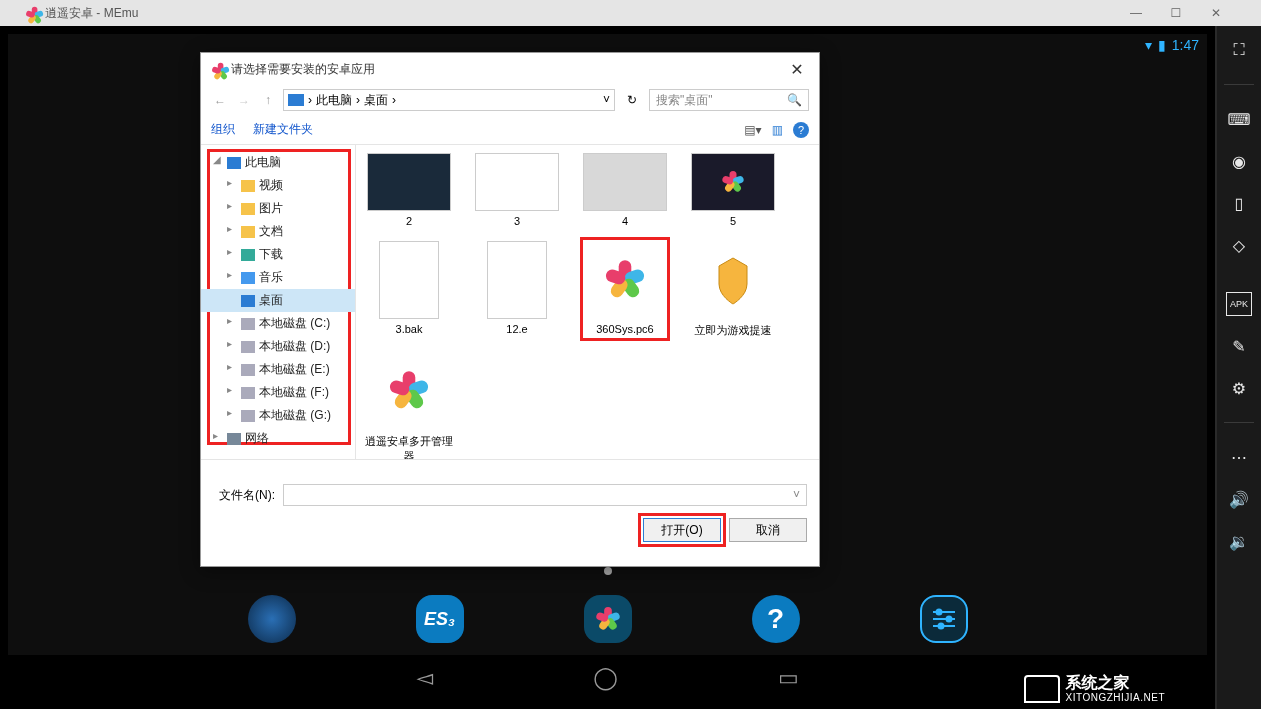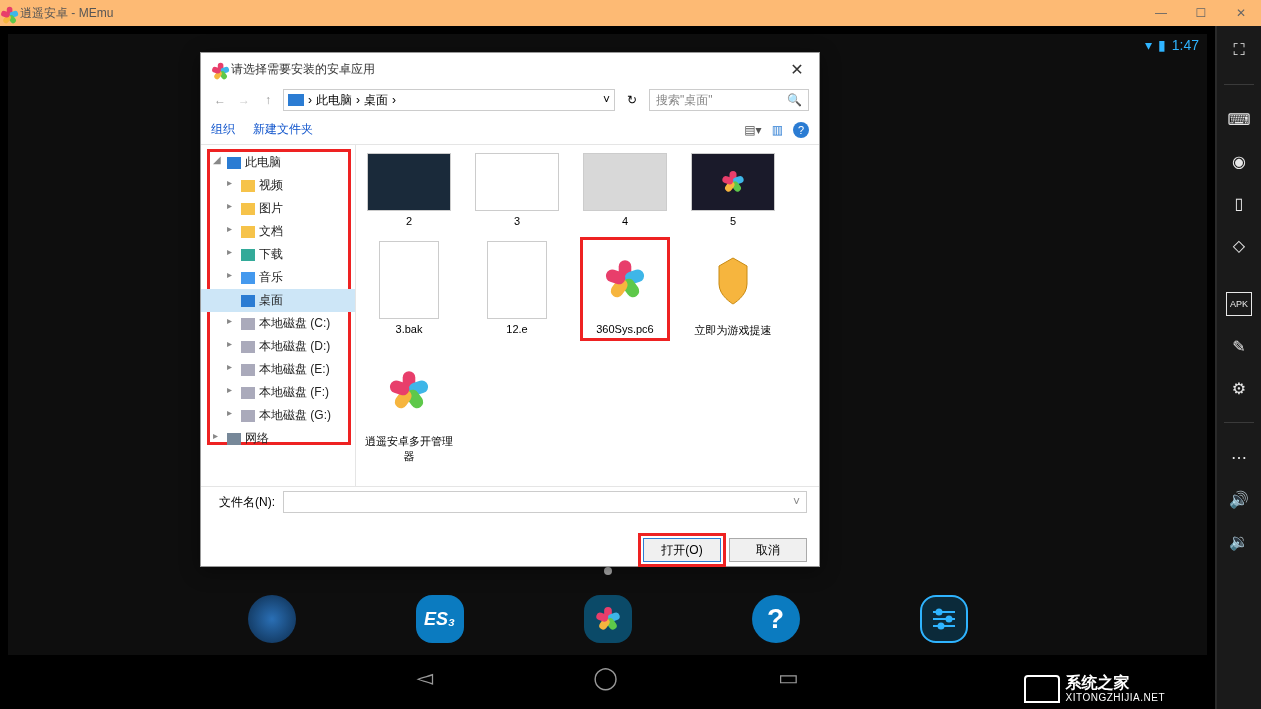--- a/index.html
+++ b/index.html
@@ -1,19 +1,19 @@
 <!DOCTYPE html>
 <html><head>
 <meta charset="utf-8">
 <style>
 * { margin: 0; padding: 0; box-sizing: border-box; font-family: "Microsoft YaHei", "Segoe UI", sans-serif; }
 body { width: 1261px; height: 709px; background: #fff; overflow: hidden; position: relative; }
 
 
-.titlebar { height: 26px; background: #fdba74; display: flex; align-items: center; padding: 0 0; font-size: 12px; color: #555; }
+.titlebar { height: 26px; background: #e5e5e5; display: flex; align-items: center; padding: 0 25px; font-size: 12px; color: #555; }
 .titlebar .logo { width: 14px; height: 14px; margin-right: 6px; }
 .titlebar .spacer { flex: 1; }
 .titlebar .winbtn { width: 40px; height: 26px; display: flex; align-items: center; justify-content: center; color: #666; font-size: 12px; }
 
 
 .emu { position: absolute; top: 26px; left: 0; right: 46px; bottom: 0; background: #000; }
 .emu-inner { position: absolute; top: 8px; left: 8px; right: 8px; bottom: 8px; background: #0e0e0e; }
 
 
 .statusbar { position: absolute; top: 0; right: 0; height: 22px; display: flex; align-items: center; gap: 6px; color: #2fb4ff; font-size: 14px; padding-right: 8px; }
@@ -75,21 +75,21 @@
 .flower { position: relative; width: 48px; height: 48px; }
 .flower .petal { position: absolute; width: 14px; height: 22px; border-radius: 7px; left: 17px; top: 2px; transform-origin: 7px 22px; }
 .flower .p1 { background:#e83e6b; transform: rotate(0deg); }
 .flower .p2 { background:#3eb6e8; transform: rotate(72deg); }
 .flower .p3 { background:#5ec84a; transform: rotate(144deg); }
 .flower .p4 { background:#f6b53e; transform: rotate(216deg); }
 .flower .p5 { background:#e83e6b; transform: rotate(288deg); }
 .flower.small { width:20px; height:20px; transform: scale(.4); transform-origin: top left; }
 .flower.med { transform: scale(.9); }
 
-.fd-footer { border-top: 1px solid #e5e5e5; padding: 4px 12px; display: flex; flex-direction: column; gap: 25px; font-size: 12px; }
+.fd-footer { border-top: 1px solid #e5e5e5; padding: 24px 12px; display: flex; flex-direction: column; gap: 12px; font-size: 12px; }
 .fd-row { display: flex; align-items: center; gap: 8px; }
 .fd-row label { width: 62px; text-align: right; }
 .fd-row .input { flex: 1; height: 22px; border: 1px solid #ccc; background:#fff; }
 .fd-row.btns { justify-content: flex-end; }
 .fd-row .btn { width: 78px; height: 24px; border: 1px solid #aaa; background: #f0f0f0; font-size: 12px; display:flex; align-items:center; justify-content:center; }
 .fd-row .btn.primary { border: 1px solid #2b7cd3; }
 .fd-row .btn-hl { position: relative; }
 .fd-row .btn-hl::after { content:""; position:absolute; left:-6px; right:-6px; top:-6px; bottom:-6px; border:3px solid #e22; }
 
 

